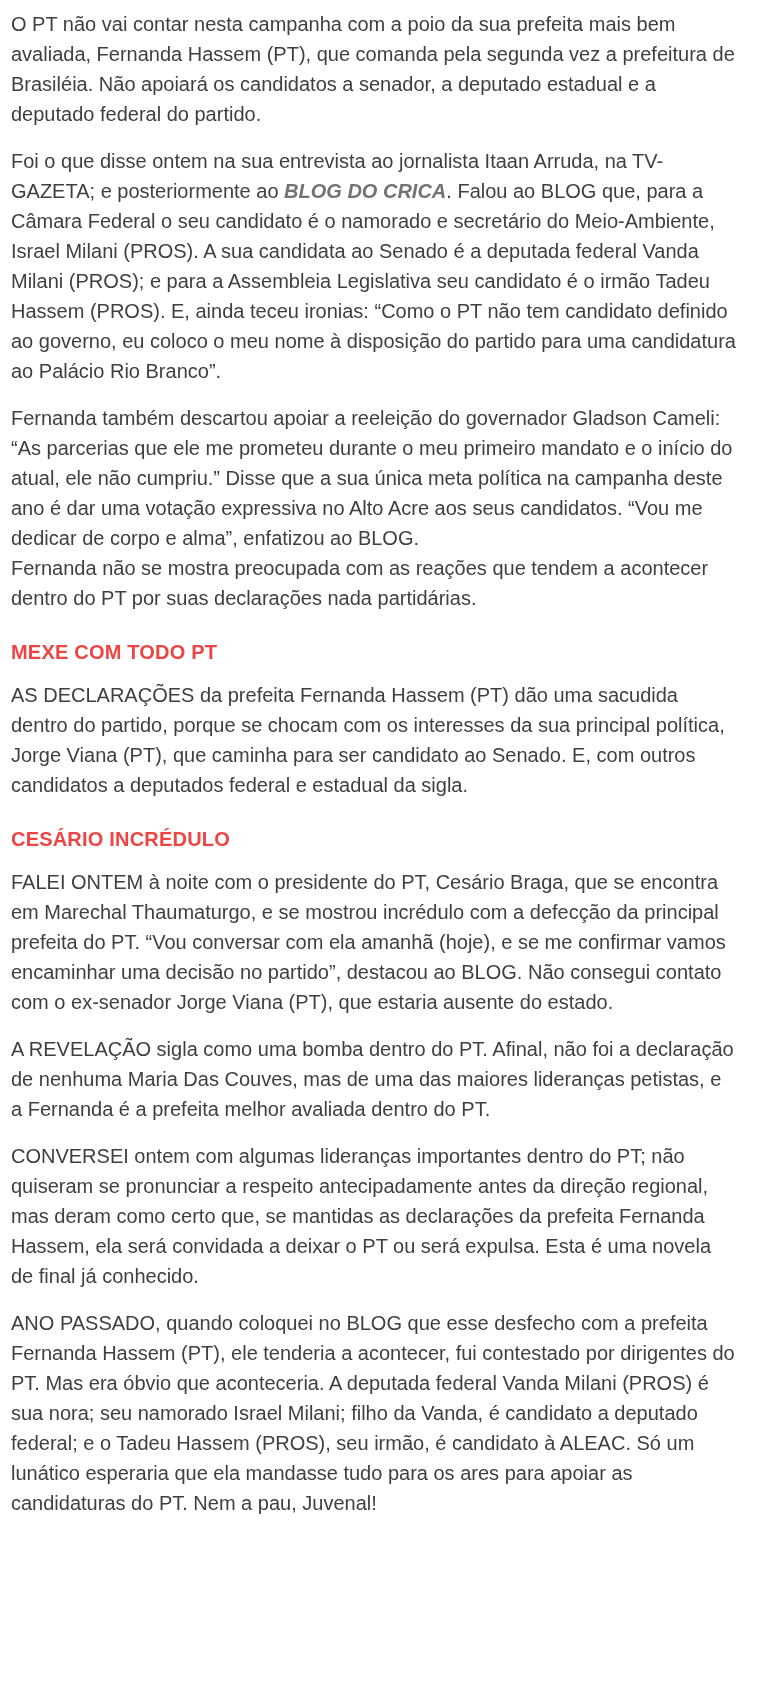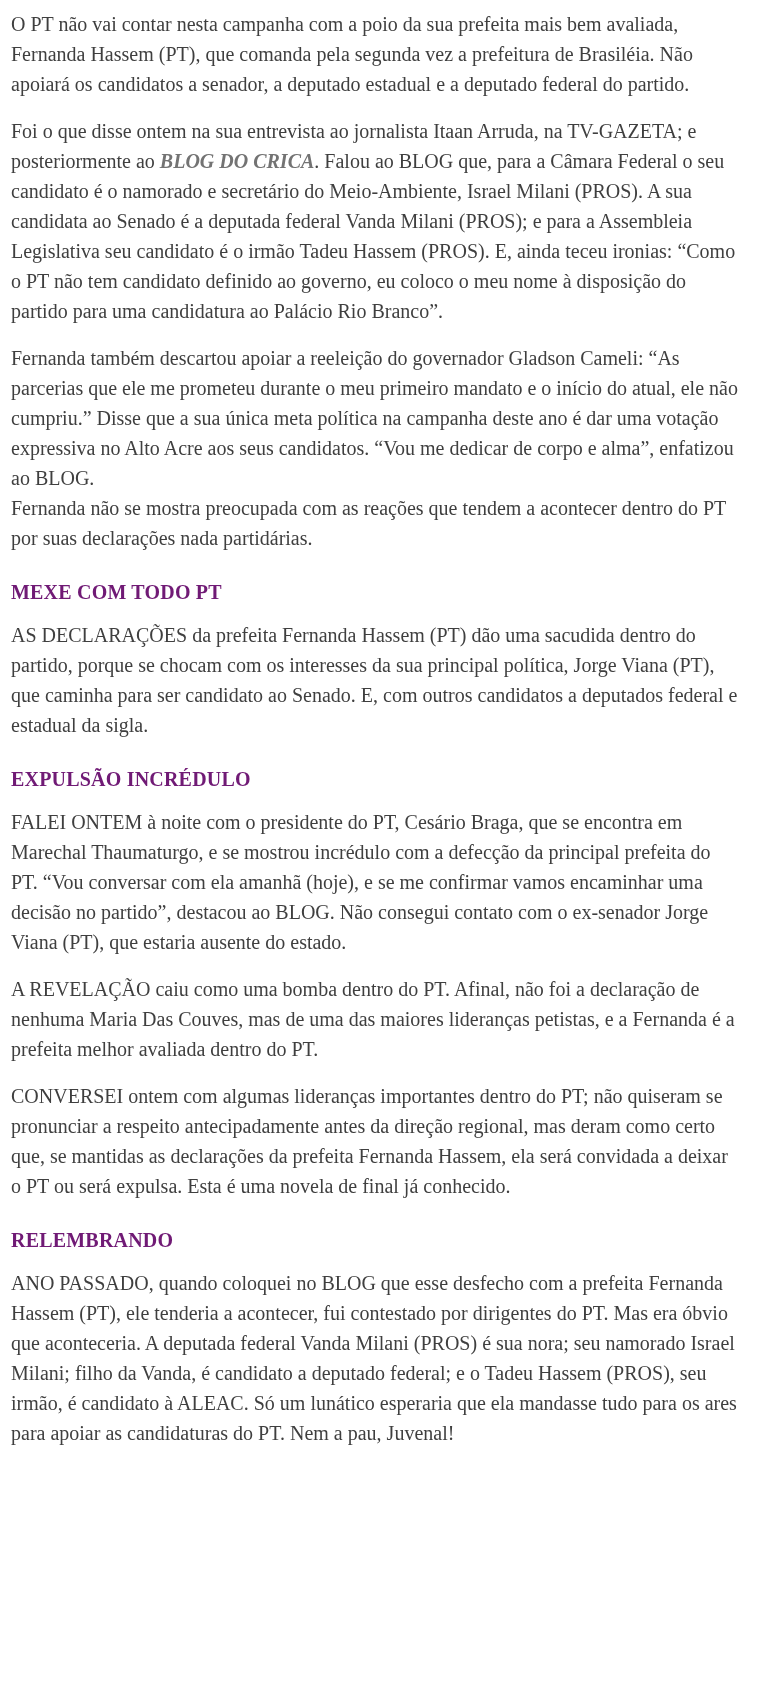--- a/index.html
+++ b/index.html
@@ -7,35 +7,35 @@
     padding: 0;
     background: #ffffff;
   }
   body {
     width: 768px;
   }
   .article {
     box-sizing: border-box;
     width: 748px;
     padding: 9px 10px 20px 11px;
-    font-family: Liberation Serif, serif;
+    font-family: Liberation Sans, sans-serif;
   }
   .article p {
     margin: 0 0 17px 0;
     font-size: 20px;
     line-height: 30px;
     font-weight: 400;
     color: #3f3f3f;
   }
   .article h3 {
     margin: 24px 0 13px 0;
     font-size: 20px;
     line-height: 30px;
     font-weight: 700;
-    color: #701a75;
+    color: #ef4444;
     letter-spacing: 0.2px;
   }
   .bi {
     font-weight: 700;
     font-style: italic;
     color: #737373;
   }
 </style>
 </head>
 <body>
@@ -47,30 +47,29 @@
   <p><span>Foi o que disse ontem na sua entrevista ao jornalista Itaan Arruda, na TV-GAZETA; e posteriormente ao </span><span class="bi">BLOG DO CRICA</span><span>. Falou ao BLOG que, para a Câmara Federal o seu candidato é o namorado e secretário do Meio-Ambiente, Israel Milani (PROS). A sua candidata ao Senado é a deputada federal Vanda Milani (PROS); e para a Assembleia Legislativa seu candidato é o irmão Tadeu Hassem (PROS). E, ainda teceu ironias: “Como o PT não tem candidato definido ao governo, eu coloco o meu nome à disposição do partido para uma candidatura ao Palácio Rio Branco”.</span></p>
 
   <p><span>Fernanda também descartou apoiar a reeleição do governador Gladson Cameli: “As parcerias que ele me prometeu durante o meu primeiro mandato e o início do atual, ele não cumpriu.” Disse que a sua única meta política na campanha deste ano é dar uma votação expressiva no Alto Acre aos seus candidatos. “Vou me dedicar de corpo e alma”, enfatizou ao BLOG.</span><br><span>Fernanda não se mostra preocupada com as reações que tendem a acontecer dentro do PT por suas declarações nada partidárias.</span></p>
 
   <section>
     <h3>MEXE COM TODO PT</h3>
     <p>AS DECLARAÇÕES da prefeita Fernanda Hassem (PT) dão uma sacudida dentro do partido, porque se chocam com os interesses da sua principal política, Jorge Viana (PT), que caminha para ser candidato ao Senado. E, com outros candidatos a deputados federal e estadual da sigla.</p>
   </section>
 
   <section>
-    <h3>EXPULSÃO INCRÉDULO</h3>
+    <h3>CESÁRIO INCRÉDULO</h3>
     <p>FALEI ONTEM à noite com o presidente do PT, Cesário Braga, que se encontra em Marechal Thaumaturgo, e se mostrou incrédulo com a defecção da principal prefeita do PT. “Vou conversar com ela amanhã (hoje), e se me confirmar vamos encaminhar uma decisão no partido”, destacou ao BLOG. Não consegui contato com o ex-senador Jorge Viana (PT), que estaria ausente do estado.</p>
   </section>
 
   <section>
-    <p>A REVELAÇÃO caiu como uma bomba dentro do PT. Afinal, não foi a declaração de nenhuma Maria Das Couves, mas de uma das maiores lideranças petistas, e a Fernanda é a prefeita melhor avaliada dentro do PT.</p>
+    <p>A REVELAÇÃO sigla como uma bomba dentro do PT. Afinal, não foi a declaração de nenhuma Maria Das Couves, mas de uma das maiores lideranças petistas, e a Fernanda é a prefeita melhor avaliada dentro do PT.</p>
   </section>
 
   <section>
     <p>CONVERSEI ontem com algumas lideranças importantes dentro do PT; não quiseram se pronunciar a respeito antecipadamente antes da direção regional, mas deram como certo que, se mantidas as declarações da prefeita Fernanda Hassem, ela será convidada a deixar o PT ou será expulsa. Esta é uma novela de final já conhecido.</p>
   </section>
 
   <section>
-    <h3>RELEMBRANDO</h3>
     <p>ANO PASSADO, quando coloquei no BLOG que esse desfecho com a prefeita Fernanda Hassem (PT), ele tenderia a acontecer, fui contestado por dirigentes do PT. Mas era óbvio que aconteceria. A deputada federal Vanda Milani (PROS) é sua nora; seu namorado Israel Milani; filho da Vanda, é candidato a deputado federal; e o Tadeu Hassem (PROS), seu irmão, é candidato à ALEAC. Só um lunático esperaria que ela mandasse tudo para os ares para apoiar as candidaturas do PT. Nem a pau, Juvenal!</p>
   </section>
 
 </main>
 
 </body></html>

